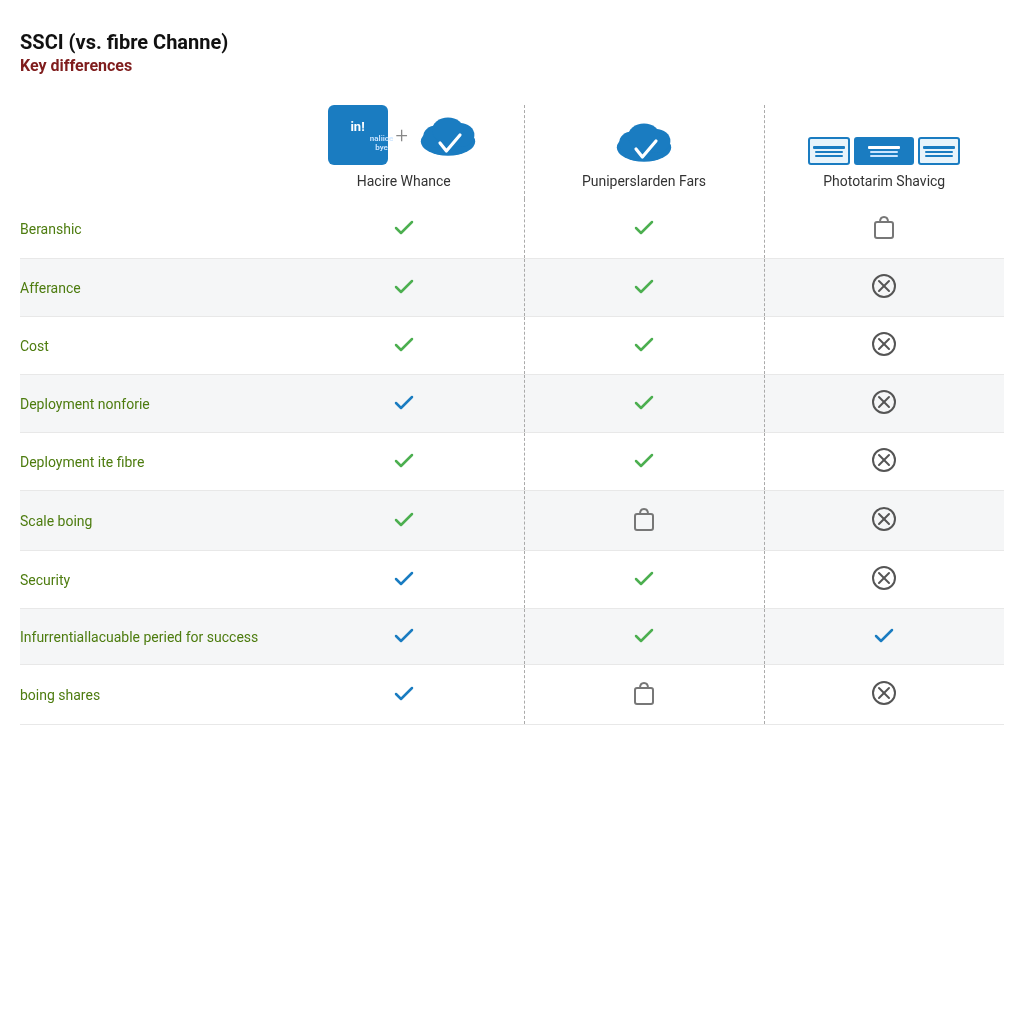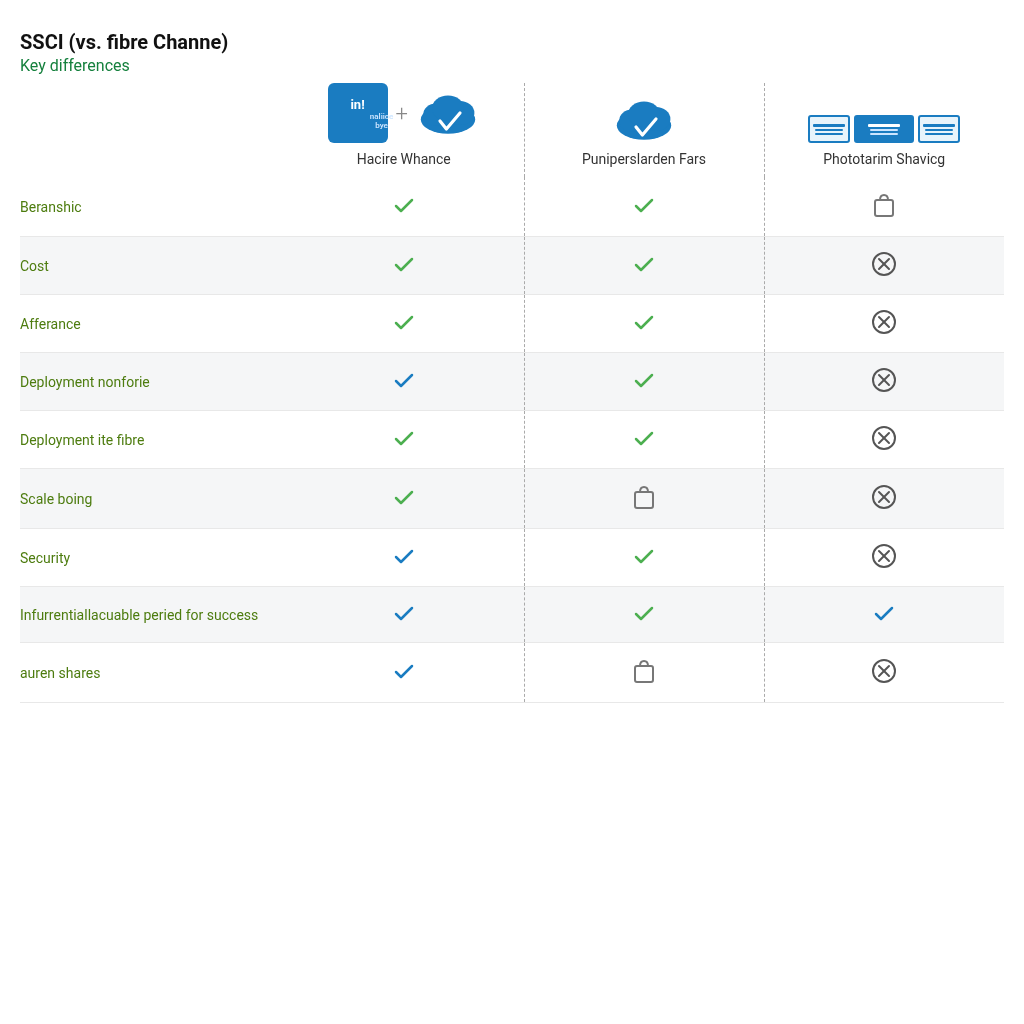--- a/index.html
+++ b/index.html
@@ -11,23 +11,23 @@
       padding: 30px 20px 20px 20px;
     }
     h1 {
       font-size: 20px;
       font-weight: 700;
       margin-bottom: 2px;
       color: #111;
     }
     .subtitle {
       font-size: 16px;
-      color: #15803d;
-      margin-bottom: 8px;
-      font-weight: 400;
+      color: #7f1d1d;
+      margin-bottom: 30px;
+      font-weight: 700;
     }
     .comparison-table {
       width: 100%;
       border-collapse: collapse;
     }
     .comparison-table th, .comparison-table td {
       padding: 0;
       vertical-align: middle;
     }
     
@@ -223,35 +223,35 @@
           </svg></td>
         <td class="col-puniper"><svg width="24" height="24" viewBox="0 0 24 24">
             <polyline points="4,13 9,18 20,7" fill="none" stroke="#4caf50" stroke-width="2.5" stroke-linecap="round" stroke-linejoin="round"></polyline>
           </svg></td>
         <td class="col-photo"><svg width="24" height="28" viewBox="0 0 24 28">
       <rect x="3" y="9" width="18" height="16" rx="2" ry="2" fill="none" stroke="#777" stroke-width="2"></rect>
       <path d="M8 9 Q8 4 12 4 Q16 4 16 9" fill="none" stroke="#777" stroke-width="2"></path>
     </svg></td>
       </tr>
       <tr class="data-row">
+        <td class="feature-col">Afferance</td>
+        <td class="col-hacire"><svg width="24" height="24" viewBox="0 0 24 24">
+            <polyline points="4,13 9,18 20,7" fill="none" stroke="#4caf50" stroke-width="2.5" stroke-linecap="round" stroke-linejoin="round"></polyline>
+          </svg></td>
+        <td class="col-puniper"><svg width="24" height="24" viewBox="0 0 24 24">
+            <polyline points="4,13 9,18 20,7" fill="none" stroke="#4caf50" stroke-width="2.5" stroke-linecap="round" stroke-linejoin="round"></polyline>
+          </svg></td>
+        <td class="col-photo"><svg width="26" height="26" viewBox="0 0 26 26">
+      <circle cx="13" cy="13" r="11" fill="none" stroke="#555" stroke-width="2"></circle>
+      <line x1="8" y1="8" x2="18" y2="18" stroke="#555" stroke-width="2" stroke-linecap="round"></line>
+      <line x1="18" y1="8" x2="8" y2="18" stroke="#555" stroke-width="2" stroke-linecap="round"></line>
+    </svg></td>
+      </tr>
+      <tr class="data-row">
         <td class="feature-col">Cost</td>
-        <td class="col-hacire"><svg width="24" height="24" viewBox="0 0 24 24">
-            <polyline points="4,13 9,18 20,7" fill="none" stroke="#4caf50" stroke-width="2.5" stroke-linecap="round" stroke-linejoin="round"></polyline>
-          </svg></td>
-        <td class="col-puniper"><svg width="24" height="24" viewBox="0 0 24 24">
-            <polyline points="4,13 9,18 20,7" fill="none" stroke="#4caf50" stroke-width="2.5" stroke-linecap="round" stroke-linejoin="round"></polyline>
-          </svg></td>
-        <td class="col-photo"><svg width="26" height="26" viewBox="0 0 26 26">
-      <circle cx="13" cy="13" r="11" fill="none" stroke="#555" stroke-width="2"></circle>
-      <line x1="8" y1="8" x2="18" y2="18" stroke="#555" stroke-width="2" stroke-linecap="round"></line>
-      <line x1="18" y1="8" x2="8" y2="18" stroke="#555" stroke-width="2" stroke-linecap="round"></line>
-    </svg></td>
-      </tr>
-      <tr class="data-row">
-        <td class="feature-col">Afferance</td>
         <td class="col-hacire"><svg width="24" height="24" viewBox="0 0 24 24">
             <polyline points="4,13 9,18 20,7" fill="none" stroke="#4caf50" stroke-width="2.5" stroke-linecap="round" stroke-linejoin="round"></polyline>
           </svg></td>
         <td class="col-puniper"><svg width="24" height="24" viewBox="0 0 24 24">
             <polyline points="4,13 9,18 20,7" fill="none" stroke="#4caf50" stroke-width="2.5" stroke-linecap="round" stroke-linejoin="round"></polyline>
           </svg></td>
         <td class="col-photo"><svg width="26" height="26" viewBox="0 0 26 26">
       <circle cx="13" cy="13" r="11" fill="none" stroke="#555" stroke-width="2"></circle>
       <line x1="8" y1="8" x2="18" y2="18" stroke="#555" stroke-width="2" stroke-linecap="round"></line>
       <line x1="18" y1="8" x2="8" y2="18" stroke="#555" stroke-width="2" stroke-linecap="round"></line>
@@ -320,21 +320,21 @@
             <polyline points="4,13 9,18 20,7" fill="none" stroke="#1a7cc1" stroke-width="2.5" stroke-linecap="round" stroke-linejoin="round"></polyline>
           </svg></td>
         <td class="col-puniper"><svg width="24" height="24" viewBox="0 0 24 24">
             <polyline points="4,13 9,18 20,7" fill="none" stroke="#4caf50" stroke-width="2.5" stroke-linecap="round" stroke-linejoin="round"></polyline>
           </svg></td>
         <td class="col-photo"><svg width="24" height="24" viewBox="0 0 24 24">
             <polyline points="4,13 9,18 20,7" fill="none" stroke="#1a7cc1" stroke-width="2.5" stroke-linecap="round" stroke-linejoin="round"></polyline>
           </svg></td>
       </tr>
       <tr class="data-row">
-        <td class="feature-col">auren shares</td>
+        <td class="feature-col">boing shares</td>
         <td class="col-hacire"><svg width="24" height="24" viewBox="0 0 24 24">
             <polyline points="4,13 9,18 20,7" fill="none" stroke="#1a7cc1" stroke-width="2.5" stroke-linecap="round" stroke-linejoin="round"></polyline>
           </svg></td>
         <td class="col-puniper"><svg width="24" height="28" viewBox="0 0 24 28">
       <rect x="3" y="9" width="18" height="16" rx="2" ry="2" fill="none" stroke="#777" stroke-width="2"></rect>
       <path d="M8 9 Q8 4 12 4 Q16 4 16 9" fill="none" stroke="#777" stroke-width="2"></path>
     </svg></td>
         <td class="col-photo"><svg width="26" height="26" viewBox="0 0 26 26">
       <circle cx="13" cy="13" r="11" fill="none" stroke="#555" stroke-width="2"></circle>
       <line x1="8" y1="8" x2="18" y2="18" stroke="#555" stroke-width="2" stroke-linecap="round"></line>

